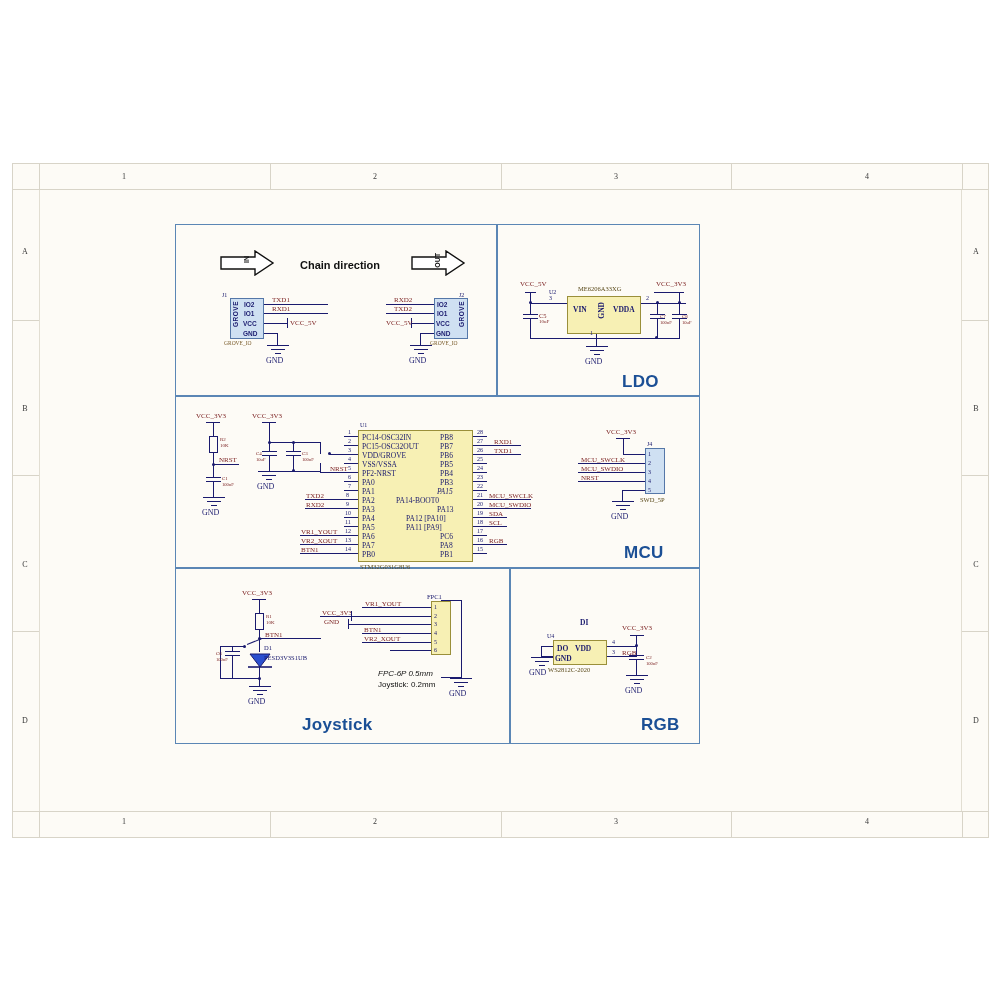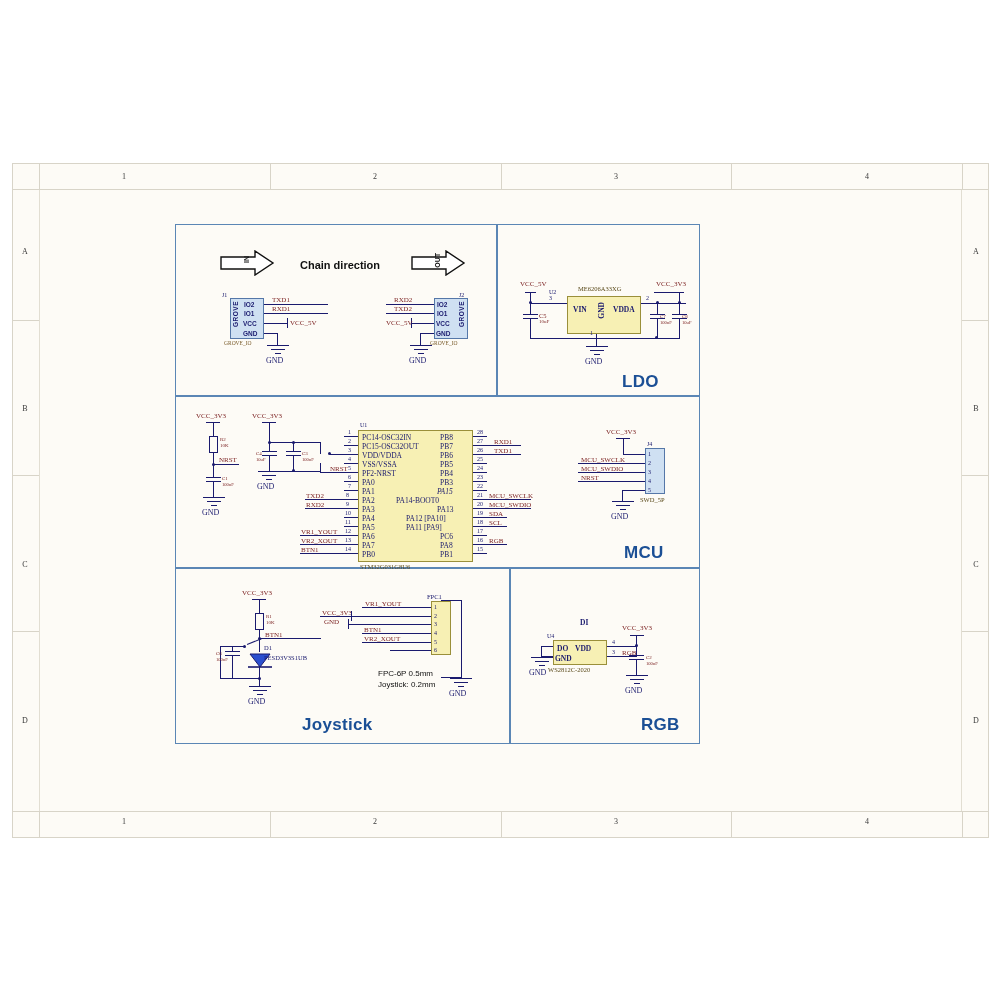--- a/index.html
+++ b/index.html
@@ -241,21 +241,21 @@
   </div>
   <div class="gnd-t" style="left:585px;top:357px;">GND</div>
 
   <div class="ic" style="left:358px;top:430px;width:115px;height:132px;"></div>
   <div class="lblb" style="left:360px;top:421px;font-size:6px;">U1</div>
   <div class="lblk" style="left:360px;top:563px;color:#5a4a1a;">STM32G031G8U6</div>
 
   <div>
     <div class="ictxt" style="left:362px;top:433px;font-weight:normal;">PC14-OSC32IN</div>
     <div class="ictxt" style="left:362px;top:442px;font-weight:normal;">PC15-OSC32OUT</div>
-    <div class="ictxt" style="left:362px;top:451px;font-weight:normal;">VDD/VDDA</div>
+    <div class="ictxt" style="left:362px;top:451px;font-weight:normal;">VDD/GROVE</div>
     <div class="ictxt" style="left:362px;top:460px;font-weight:normal;text-align:right;">VSS/VSSA</div>
     <div class="ictxt" style="left:362px;top:469px;font-weight:normal;">PF2-NRST</div>
     <div class="ictxt" style="left:362px;top:478px;font-weight:normal;">PA0</div>
     <div class="ictxt" style="left:362px;top:487px;font-weight:normal;">PA1</div>
     <div class="ictxt" style="left:362px;top:496px;font-weight:normal;">PA2</div>
     <div class="ictxt" style="left:362px;top:505px;font-weight:normal;">PA3</div>
     <div class="ictxt" style="left:362px;top:514px;font-weight:normal;">PA4</div>
     <div class="ictxt" style="left:362px;top:523px;font-weight:normal;">PA5</div>
     <div class="ictxt" style="left:362px;top:532px;font-weight:normal;">PA6</div>
     <div class="ictxt" style="left:362px;top:541px;font-weight:normal;">PA7</div>
@@ -520,21 +520,21 @@
   <div class="w wv" style="left:461px;top:600px;height:78px;"></div>
   <div class="w wh" style="left:441px;top:600px;width:21px;"></div>
   <div class="w wh" style="left:441px;top:677px;width:21px;"></div>
   <div class="gnd" style="position:absolute;left:445px;top:678px;width:32px;height:18px;">
     <i style="left:5px;top:0;width:22px;height:1.4px;"></i>
     <i style="left:9px;top:4px;width:14px;height:1.4px;"></i>
     <i style="left:13px;top:8px;width:6px;height:1.4px;"></i>
   </div>
   <div class="gnd-t" style="left:449px;top:689px;">GND</div>
 
-  <div class="note" style="left:378px;top:668px;">FPC-6P 0.5mm</div>
+  <div class="note" style="left:378px;top:668px;font-style:italic;">FPC-6P 0.5mm</div>
   <div class="note" style="left:378px;top:679px;">Joystick: 0.2mm</div>
 
   <div class="ic" style="left:553px;top:640px;width:54px;height:25px;"></div>
   <div class="lblb" style="left:547px;top:632px;font-size:6px;">U4</div>
   <div class="lblk" style="left:548px;top:666px;color:#5a4a1a;">WS2812C-2020</div>
 
   <div class="ictxt" style="left:557px;top:644px;">DO</div>
   <div class="ictxt" style="left:575px;top:644px;">VDD</div>
   <div class="ictxt" style="left:555px;top:654px;">GND</div>
   <div class="ictxt" style="left:580px;top:618px;">DI</div>

